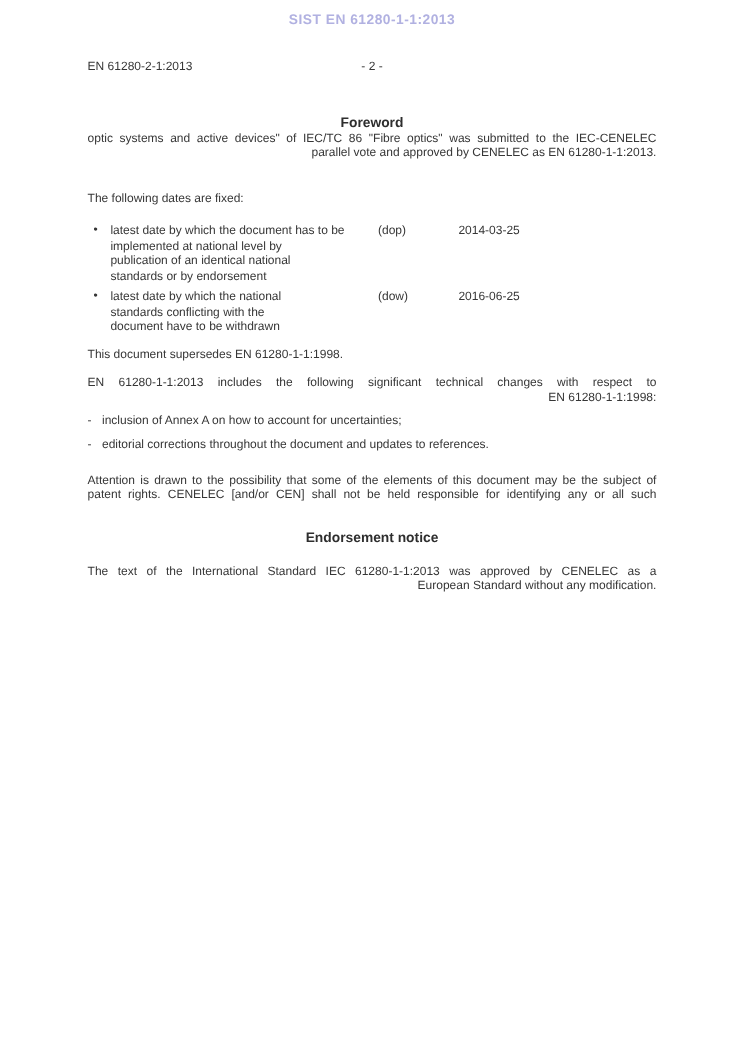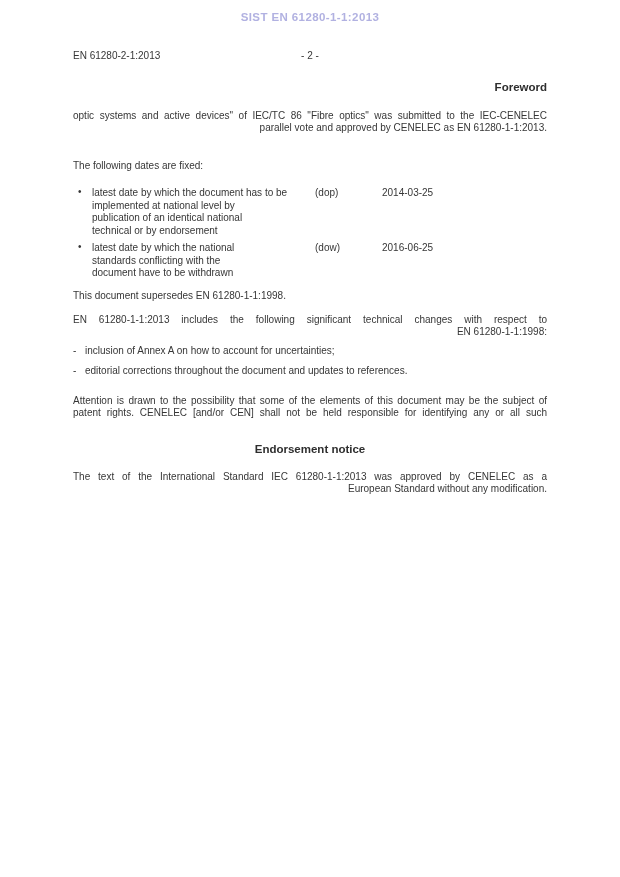--- a/index.html
+++ b/index.html
@@ -26,21 +26,21 @@
   }
 
   .header-row { top: 37px; height: 13px; }
   .doc-ref { position: absolute; left: 0; top: 0; }
   .page-num { position: absolute; left: 0; right: 0; top: 0; text-align: center; }
 
   .h-center {
     text-align: center; font-weight: bold; font-size: 11.5px;
     color: #2e2e2e;
   }
-  .foreword-title { top: 68px; text-align: right; }
+  .foreword-title { top: 84px; }
   .endorsement-title { top: 430px; text-align: center; }
 
   .jl { text-align: justify; text-align-last: justify; }
   .ll { text-align: right; }
 
   .p1 { top: 97px; }
   .dates-intro { top: 147px; }
 
   .bullet { line-height: 12.6px; }
   .bullet-1 { top: 174px; }
@@ -88,21 +88,21 @@
   </div>
 
   <div class="block dates-intro">The following dates are fixed:</div>
 
   <div class="block bullet bullet-1">
     <span class="b-marker">•</span>
     <div class="b-text">
       <div>latest date by which the document has to be</div>
       <div>implemented at national level by</div>
       <div>publication of an identical national</div>
-      <div>technical or by endorsement</div>
+      <div>standards or by endorsement</div>
     </div>
     <span class="b-tag">(dop)</span>
     <span class="b-date">2014-03-25</span>
   </div>
 
   <div class="block bullet bullet-2">
     <span class="b-marker">•</span>
     <div class="b-text">
       <div>latest date by which the national</div>
       <div>standards conflicting with the</div>

